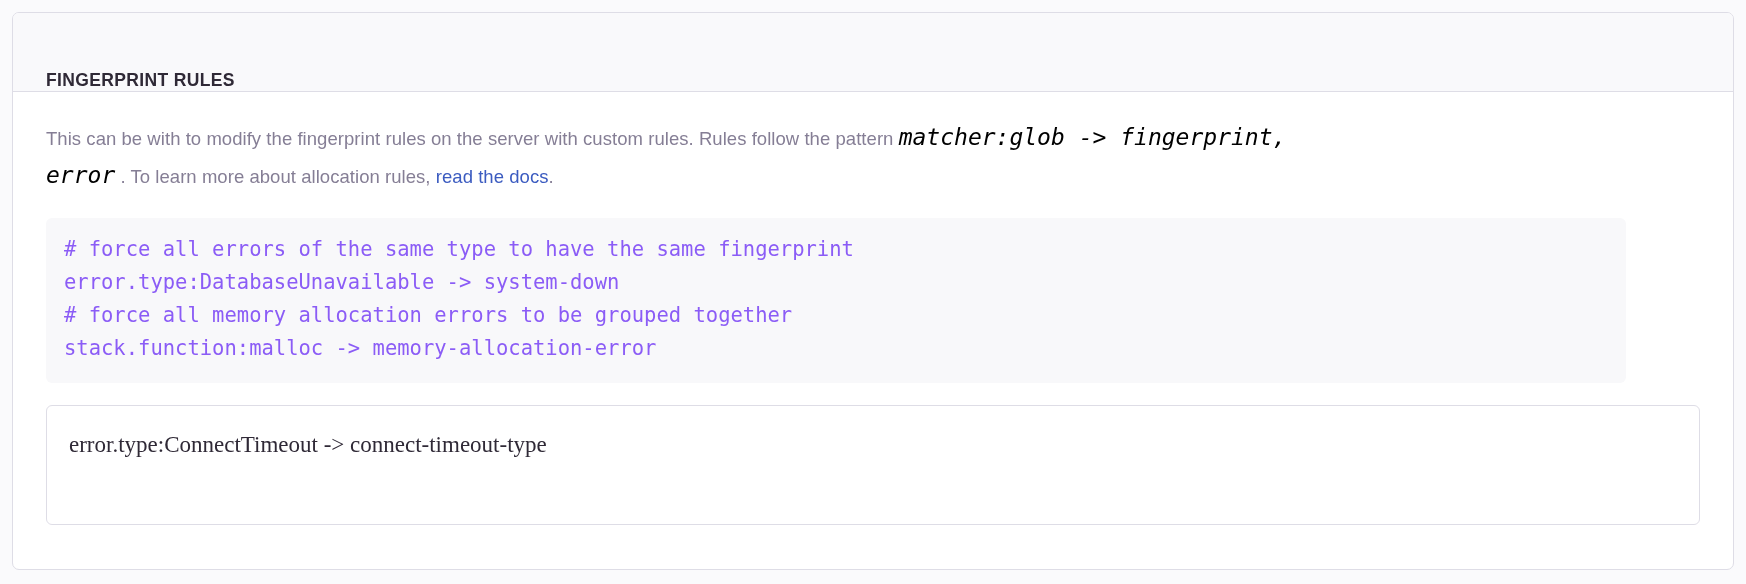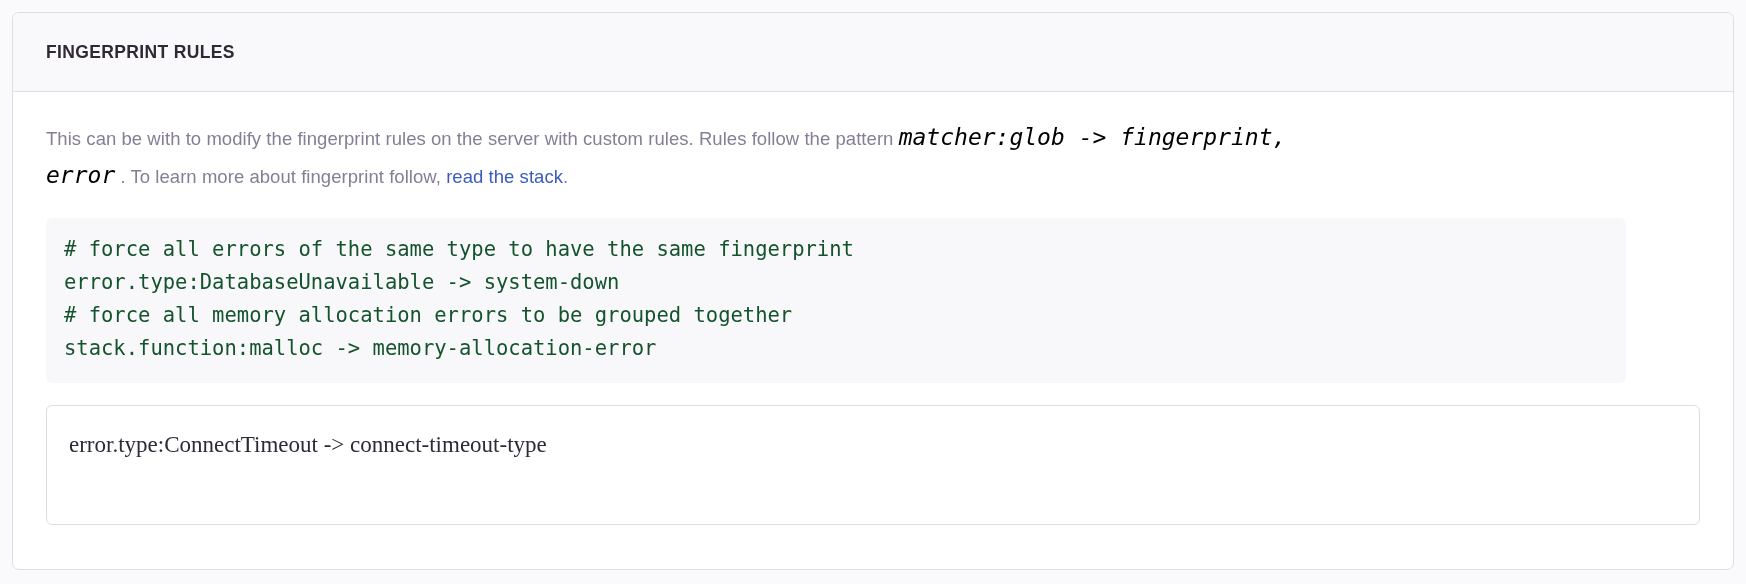--- a/index.html
+++ b/index.html
@@ -25,21 +25,21 @@
     border: 1px solid #DEDDE6;
     border-radius: 7px;
     overflow: hidden;
   }
 
   .panel-header {
     height: 79px;
     background: #F9F9FB;
     border-bottom: 1px solid #DEDDE6;
     display: flex;
-    align-items: center;
+    align-items: flex-end;
     padding: 0 33px;
   }
 
   .panel-title {
     font-size: 17.5px;
     font-weight: bold;
     letter-spacing: 0.35px;
     color: #2F2936;
     text-transform: uppercase;
   }
@@ -73,21 +73,21 @@
 
   .code-block {
     margin-top: 23px;
     background: #F8F8FA;
     border-radius: 6px;
     padding: 15px 18px 17px 18px;
     width: 1580px;
     font-family: "DejaVu Sans Mono", "Liberation Mono", monospace;
     font-size: 20.5px;
     line-height: 1.62;
-    color: #14532d;
+    color: #8b5cf6;
     white-space: pre;
     letter-spacing: 0;
   }
 
   .rules-input {
     display: block;
     margin-top: 22px;
     width: 1654px;
     height: 120px;
     background: #FFFFFF;
@@ -109,21 +109,21 @@
 
 <div class="panel">
 
   <div class="panel-header">
     <div class="panel-title">FINGERPRINT RULES</div>
   </div>
 
   <div class="panel-body">
 
     <p class="description">
-      <span>This can be with to modify the fingerprint rules on the server with custom rules. Rules follow the pattern </span><code>matcher:glob -&gt; fingerprint,</code><br><code>error</code><span> . To learn more about fingerprint follow, </span><a href="#">read the stack</a><span>.</span>
+      <span>This can be with to modify the fingerprint rules on the server with custom rules. Rules follow the pattern </span><code>matcher:glob -&gt; fingerprint,</code><br><code>error</code><span> . To learn more about allocation rules, </span><a href="#">read the docs</a><span>.</span>
     </p>
 
     <pre class="code-block"># force all errors of the same type to have the same fingerprint
 error.type:DatabaseUnavailable -&gt; system-down
 # force all memory allocation errors to be grouped together
 stack.function:malloc -&gt; memory-allocation-error</pre>
 
     <textarea class="rules-input" spellcheck="false" placeholder="" style="">error.type:ConnectTimeout -&gt; connect-timeout-type</textarea>
 
   </div>

